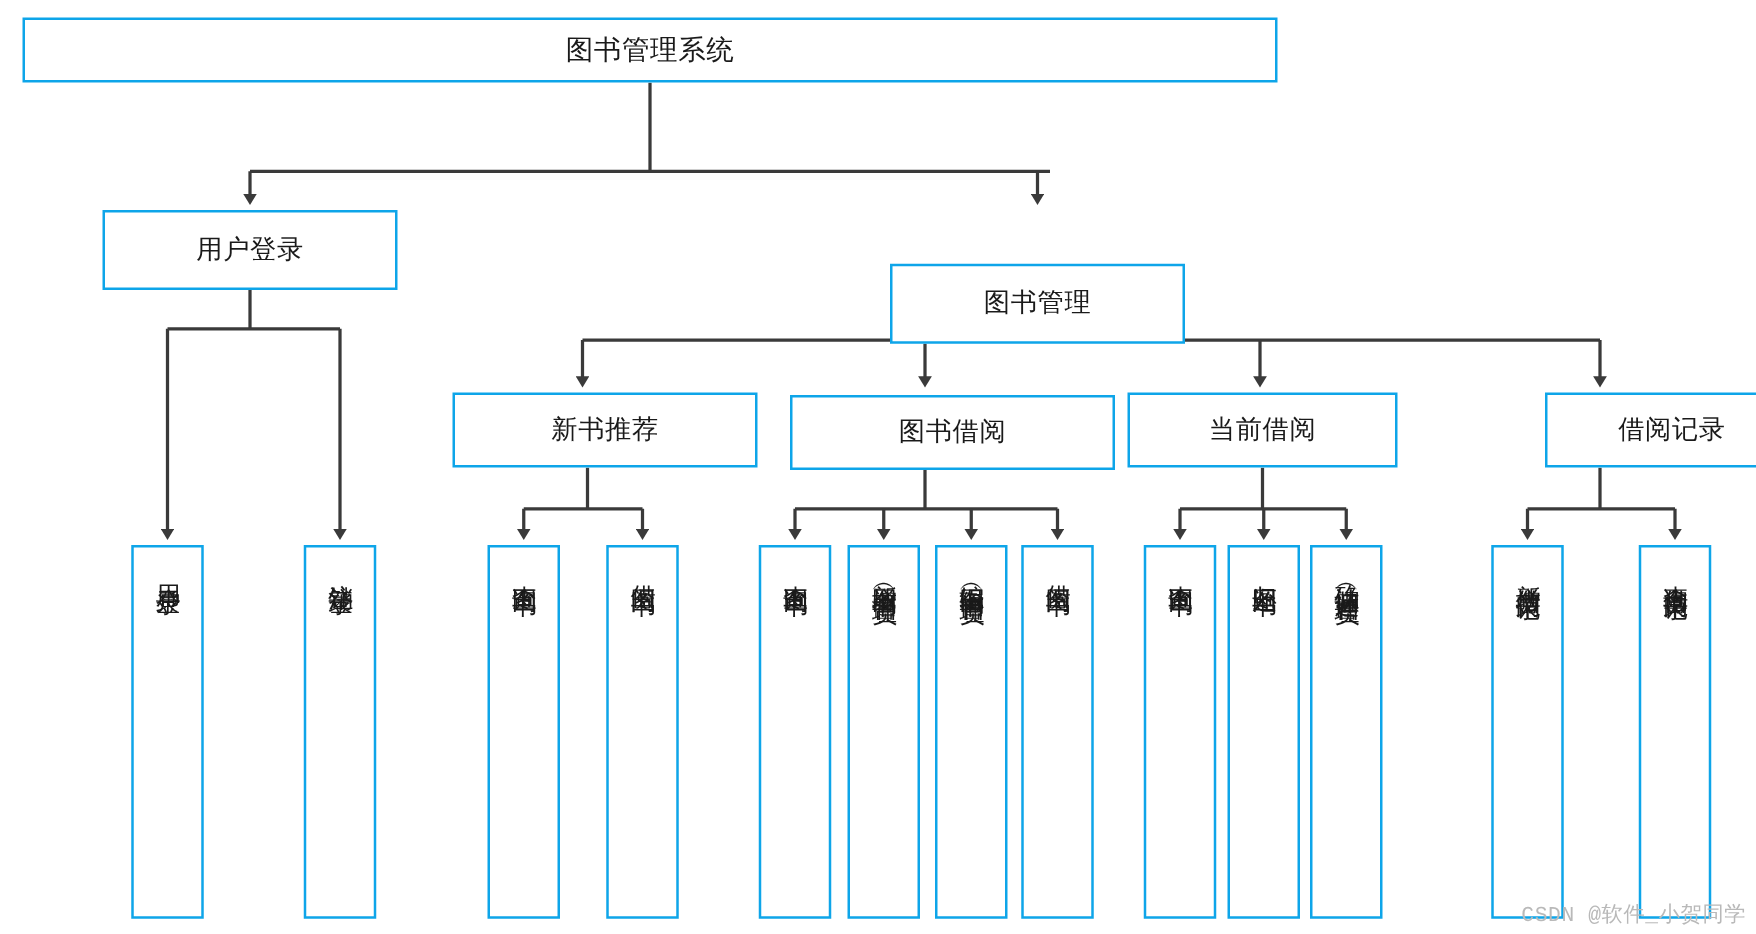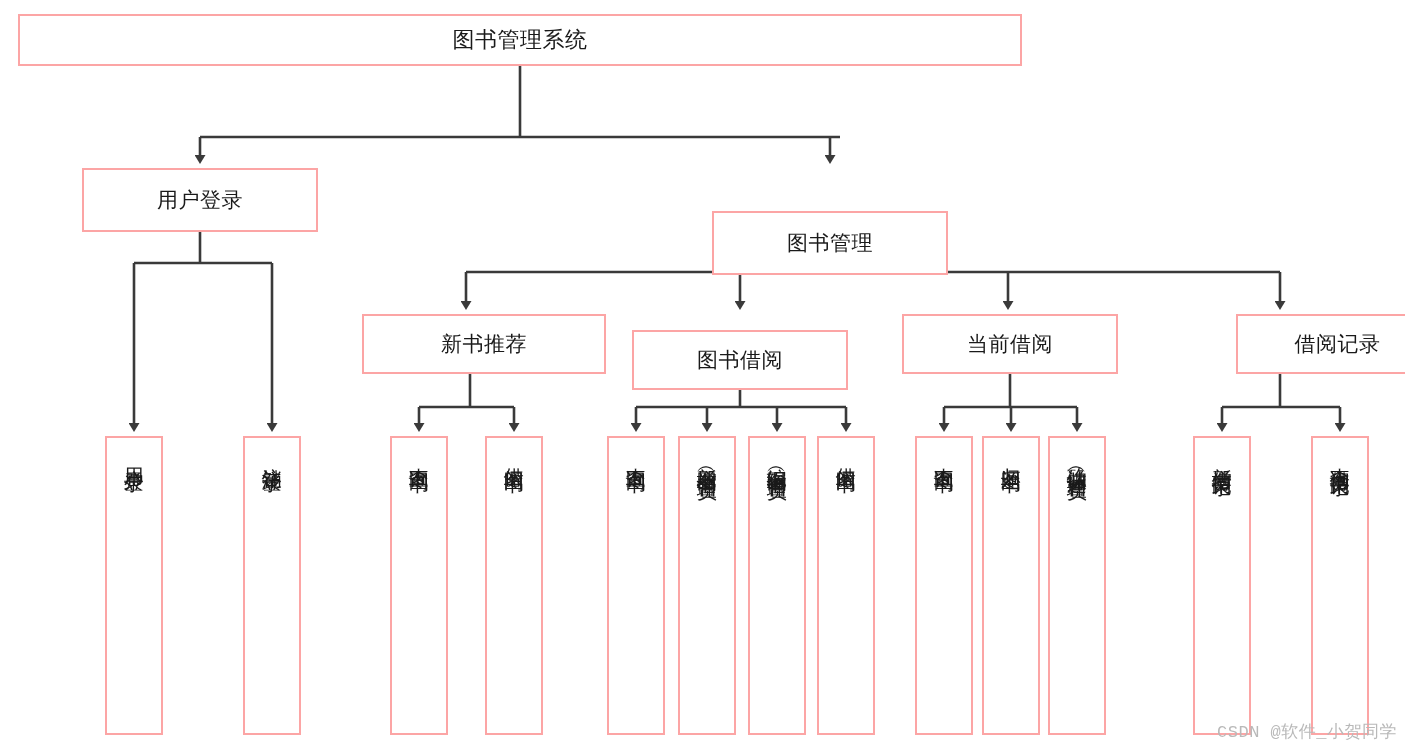--- a/index.html
+++ b/index.html
@@ -22,21 +22,21 @@
     left: 0;
     top: 0;
     width: 1405px;
     height: 747px;
     pointer-events: none;
   }
   .node {
     position: absolute;
     box-sizing: border-box;
     background: #ffffff;
-    border: 2px solid #fca5a5;
+    border: 2px solid #0ea5e9;
     display: flex;
     align-items: center;
     justify-content: center;
     color: #1a1a1a;
     z-index: 2;
   }
   .node-label {
     display: block;
     text-align: center;
     line-height: 1.15;
@@ -137,21 +137,21 @@
   <div class="node horiz" style="left:82px; top:168px; width:236px; height:64px;">
     <span class="node-label">用户登录</span>
   </div>
   <div class="node horiz" style="left:712px; top:168px; width:236px; height:64px;margin-top:43px;">
     <span class="node-label">图书管理</span>
   </div>
 
   <div class="node horiz" style="left:362px; top:314px; width:244px; height:60px;">
     <span class="node-label">新书推荐</span>
   </div>
-  <div class="node horiz" style="left:632px; top:330px; width:216px; height:60px;">
+  <div class="node horiz" style="left:632px; top:316px; width:260px; height:60px;">
     <span class="node-label">图书借阅</span>
   </div>
   <div class="node horiz" style="left:902px; top:314px; width:216px; height:60px;">
     <span class="node-label">当前借阅</span>
   </div>
   <div class="node horiz" style="left:1236px; top:314px; width:203px; height:60px;">
     <span class="node-label">借阅记录</span>
   </div>
 
   <div class="node leaf" style="left:105px; top:436px; width:58px; height:299px;">

